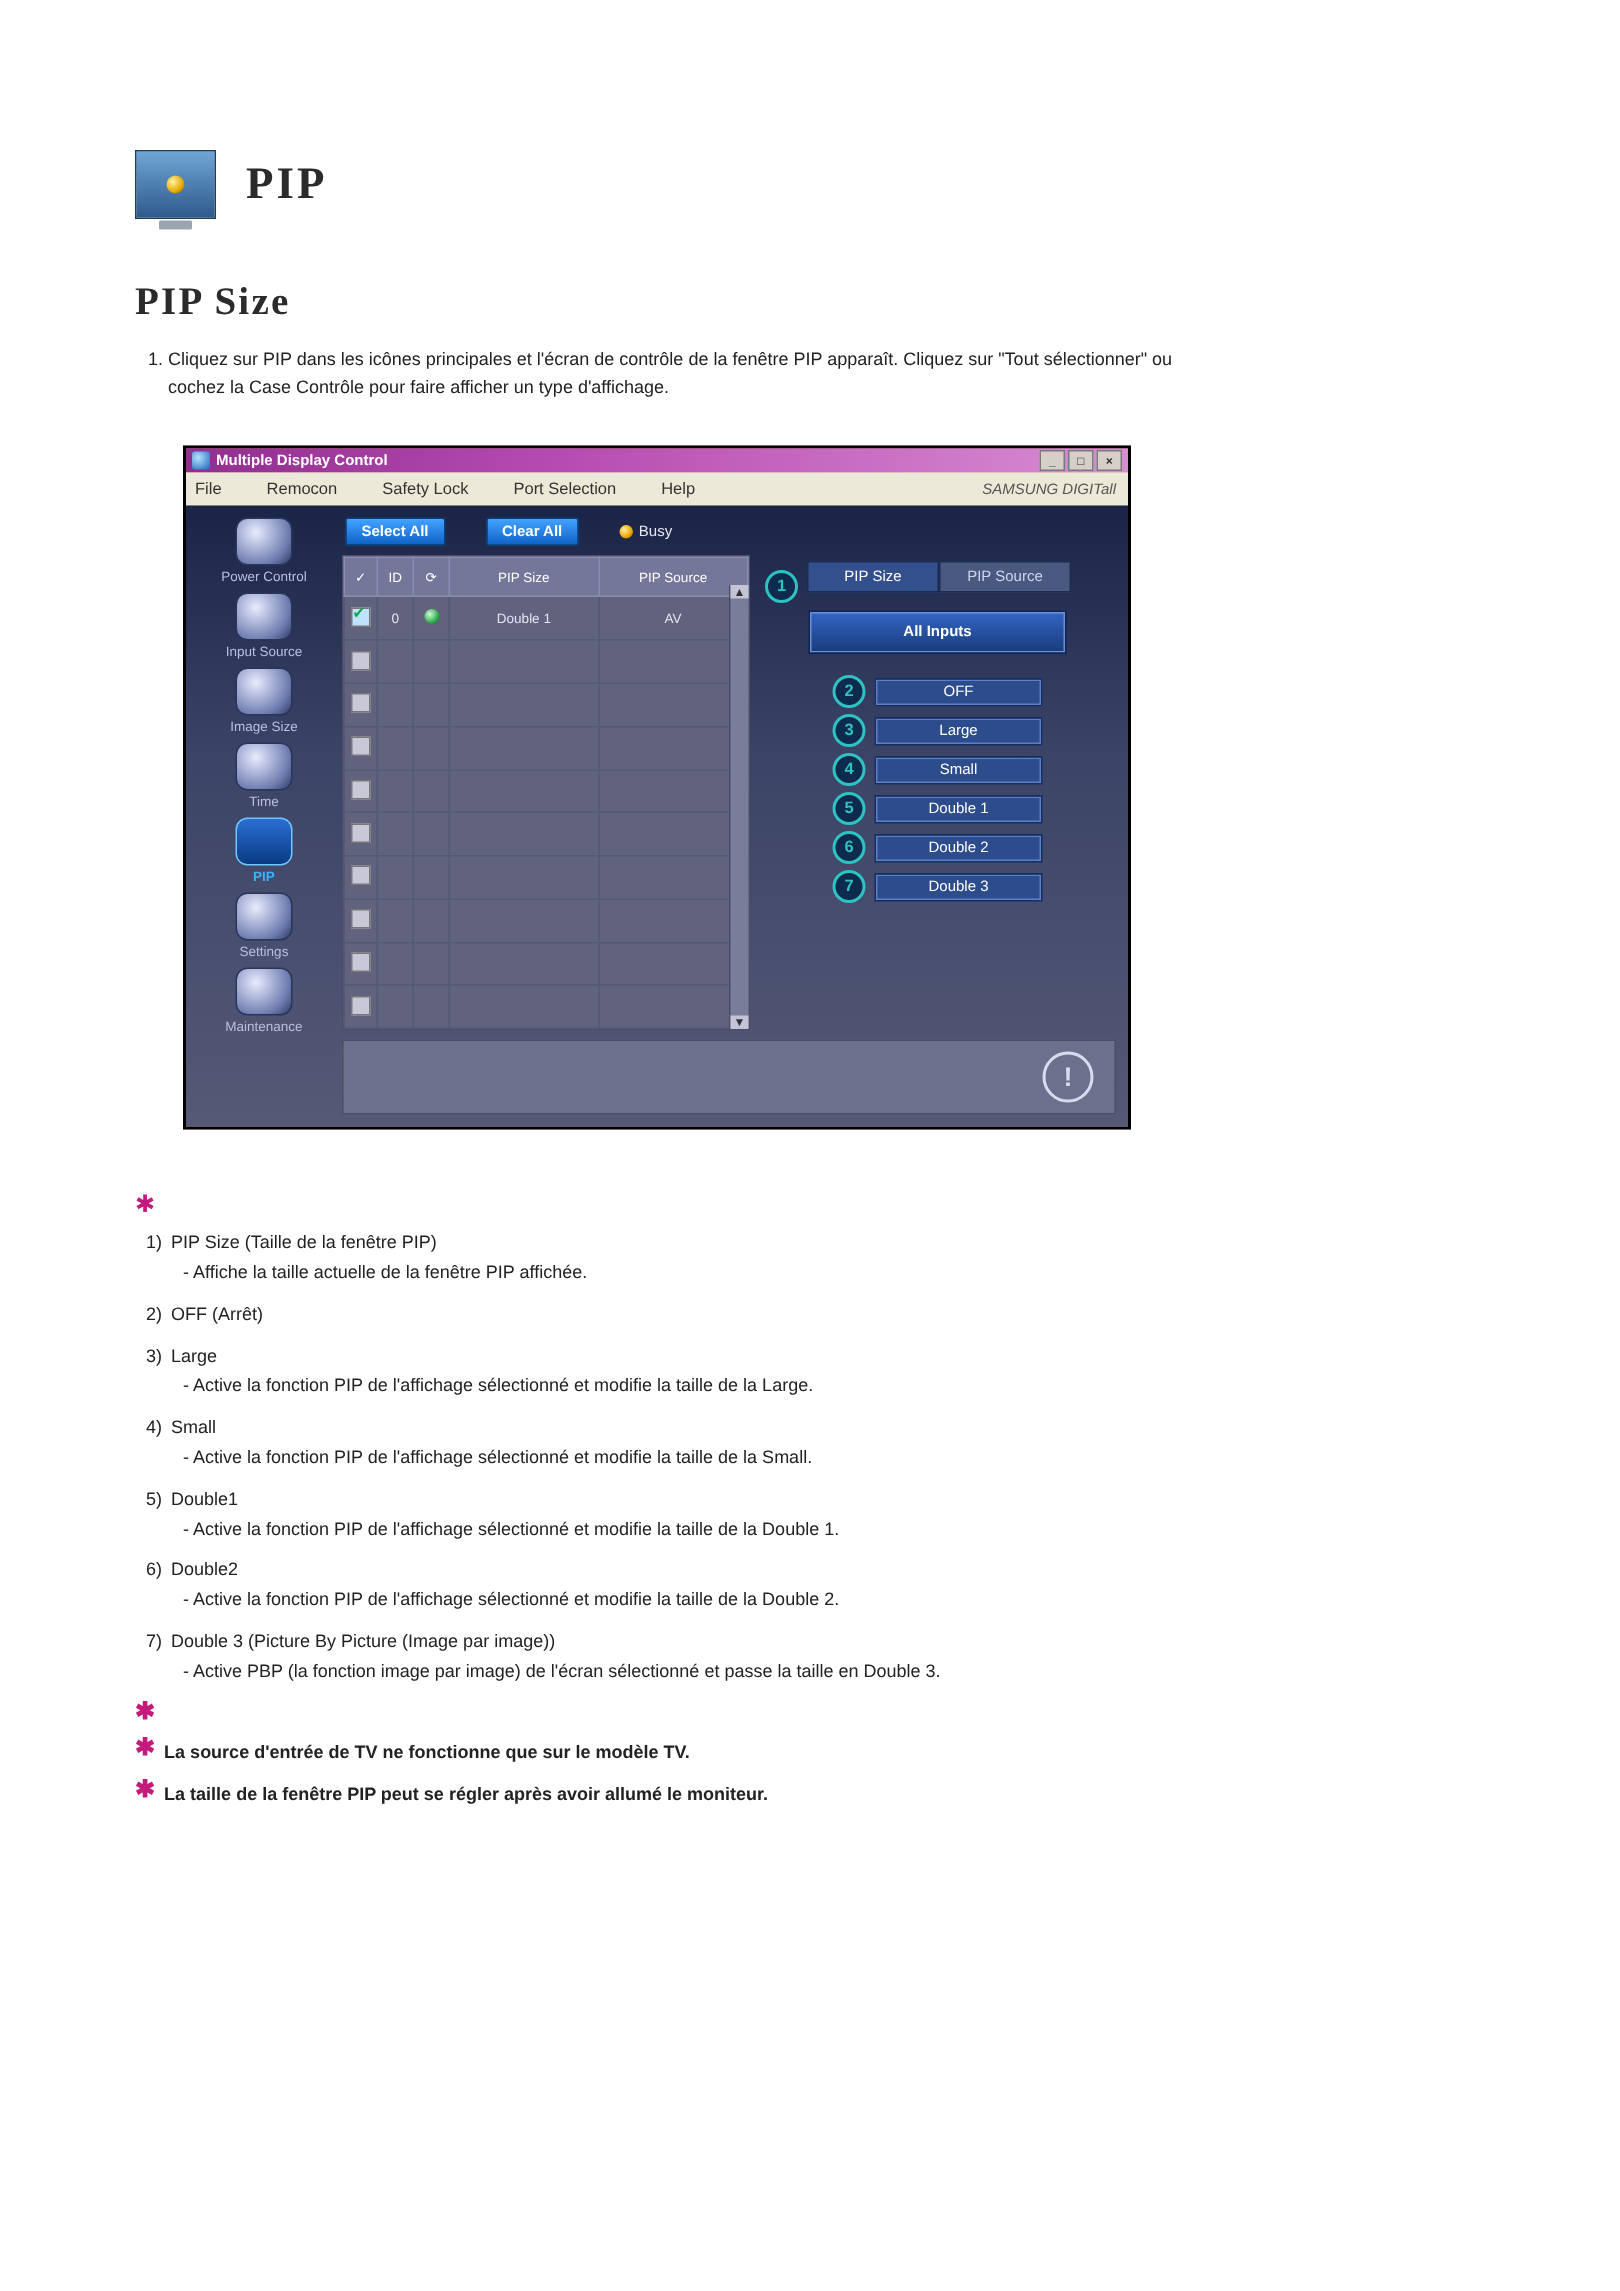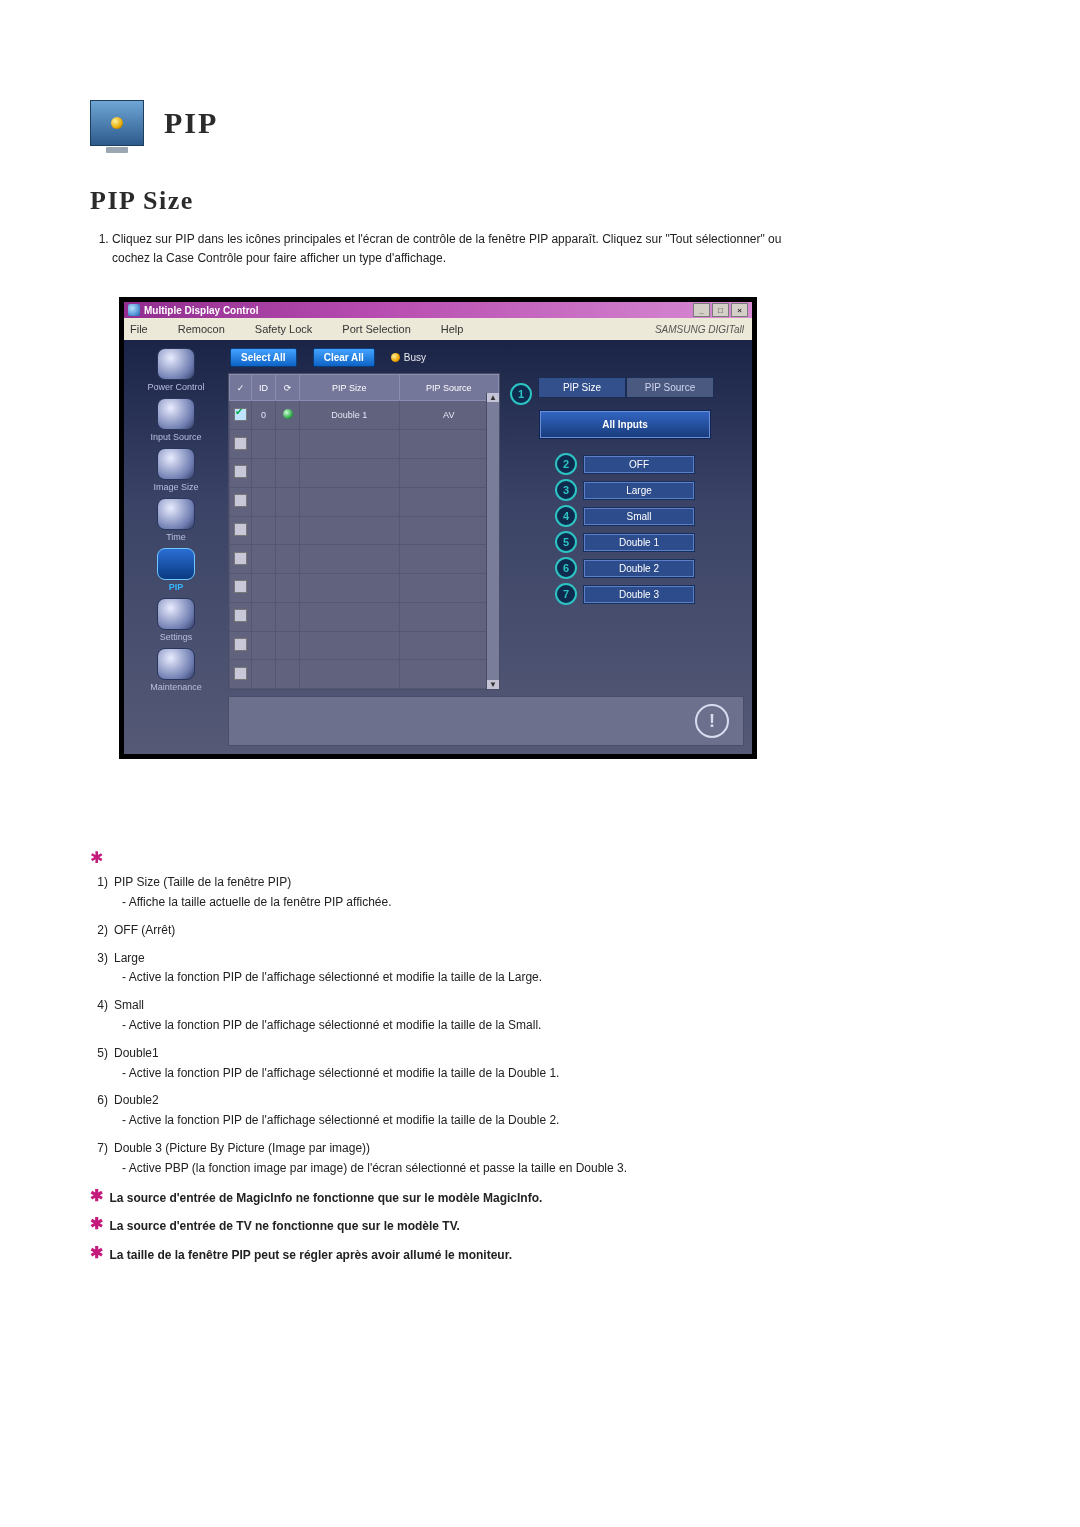--- a/index.html
+++ b/index.html
@@ -45,22 +45,22 @@
     font-size: 26px; letter-spacing: 1.5px; font-weight: bold;
     margin: 0 0 14px 0; color:#2b2b2b;
   }
 
   .intro ol { margin: 0 0 30px 22px; padding: 0; }
   .intro li { line-height: 1.55; }
 
   
   .shot {
     width: 628px; height: 452px;
-    margin: 18px auto 92px auto;
-    border: 5px solid #000000;
+    margin: 18px auto 44px auto;
+    border: 2px solid #000000;
     background: #fca5a5;
     position: relative;
     font-size: 10px;
     color: #c6c8d8;
   }
   .shot .titlebar {
     height: 16px;
     background: linear-gradient(to right, #912e90, #b74cb0 40%, #d88cd4);
     display: flex; align-items: center; padding: 0 4px;
     color: #fff; font-weight: bold; font-size: 10px;
@@ -96,21 +96,21 @@
     border:1px solid #2a355c;
   }
   .sb .item.active { color:#35b6ff; font-weight:bold;}
   .sb .item.active .ico {
     background: linear-gradient(#2a6ed4,#0a3a82);
     border:1px solid #6ec8ff;
   }
 
   
   .main { flex:1; padding:8px 8px 8px 0; display:flex; flex-direction:column; }
-  .toolbar-row { display:flex; align-items:center; gap:16px; margin-bottom:6px; padding-left:2px;}
+  .toolbar-row { display:flex; align-items:center; gap:27px; margin-bottom:6px; padding-left:2px;}
   .pillbtn {
     background: linear-gradient(#44a3ff,#0d63c6);
     color:#fff; font-size:10px; font-weight:bold;
     padding:3px 10px; border-radius:2px; border:1px solid #0b3f7c;
   }
   .busy { display:flex; align-items:center; gap:4px; color:#e8e8f0; font-size:10px;}
   .busy .dot{ width:9px;height:9px;border-radius:50%;
     background:radial-gradient(circle at 35% 35%, #ffef9a,#f0a400 60%,#6b4e00);}
 
   .workrow { flex:1; display:flex; gap:6px; }
@@ -426,21 +426,20 @@
     <div class="sub">- Active la fonction PIP de l'affichage sélectionné et modifie la taille de la Double 2.</div>
 
     <div class="num">
         <span class="n">7)</span>
         <span>Double 3 (Picture By Picture (Image par image))</span>
       </div>
     <div class="sub">- Active PBP (la fonction image par image) de l'écran sélectionné et passe la taille en Double 3.</div>
 
     <div class="bold-star-line">
         <span class="star">✱</span>
-        <span>La source d'entrée de MagicInfo ne fonctionne que sur le modèle MagicInfo.</span>
       </div>
     <div class="bold-star-line">
         <span class="star">✱</span>
         <span>La source d'entrée de TV ne fonctionne que sur le modèle TV.</span>
       </div>
     <div class="bold-star-line">
         <span class="star">✱</span>
         <span>La taille de la fenêtre PIP peut se régler après avoir allumé le moniteur.</span>
       </div>
   </div>

